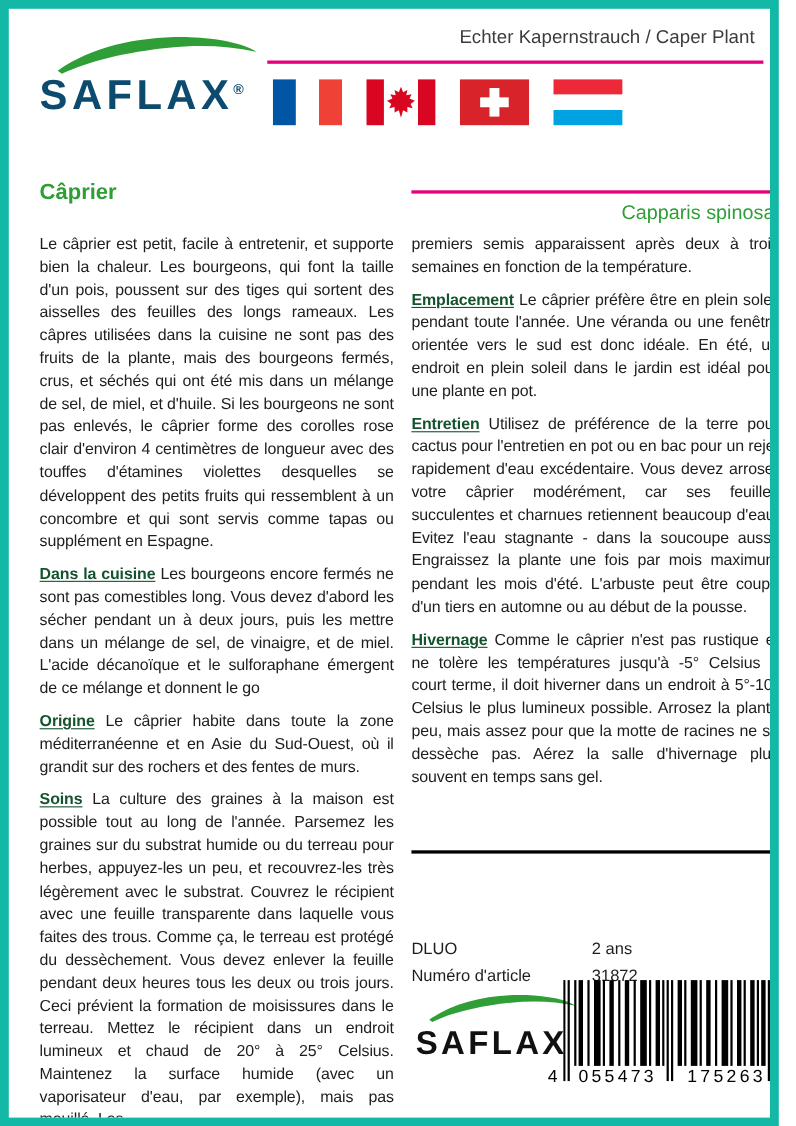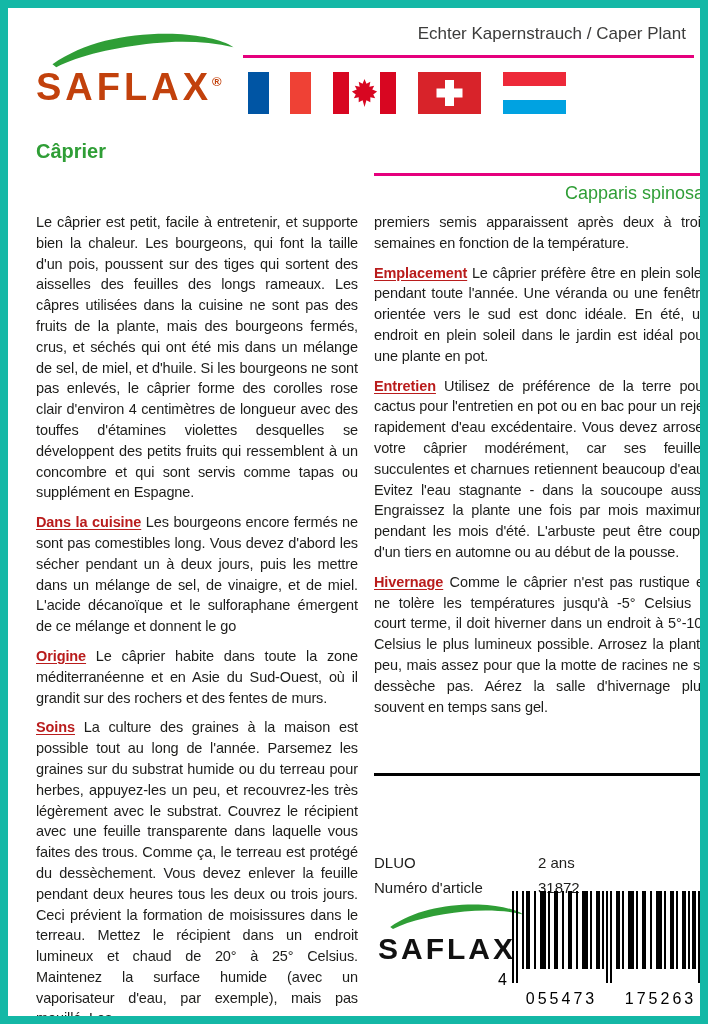--- a/index.html
+++ b/index.html
@@ -18,68 +18,68 @@
     font-size: 17px; color: #3c3c3b; white-space: nowrap;
   }
   .header-rule {
     position: absolute; top: 47px; left: 235px; right: 6px;
     height: 3px; background: #e5007d;
   }
   .logo { position: absolute; left: 28px; top: 22px; width: 216px; }
   .logo .swoosh { display: block; width: 192px; height: 40px; margin-left: 10px; }
   .logo .brand {
     font-size: 38px; font-weight: bold; letter-spacing: 4px;
-    line-height: 1; margin-top: -2px; white-space: nowrap; color: #c2410c;
+    line-height: 1; margin-top: -2px; white-space: nowrap; color: #0c4a6e;
   }
   .logo .brand sup { font-size: 13px; letter-spacing: 0; }
   .flags { position: absolute; left: 240px; top: 64px; display: flex; gap: 22px; }
   .flag { width: 63px; height: 42px; flex: none; }
   .flag svg { display: block; width: 100%; height: 100%; }
   .common-name {
-    position: absolute; left: 28px; top: 132px;
+    position: absolute; left: 28px; top: 156px;
     font-size: 20px; font-weight: bold; color: #2f9e36;
   }
   .right-rule {
     position: absolute; left: 366px; width: 334px; top: 165px;
     height: 3px; background: #e5007d;
   }
   .botanical-name {
     position: absolute; left: 366px; width: 334px; top: 175px;
     font-size: 18px; color: #2f9e36; text-align: right; padding-right: 4px;
   }
   .col {
     position: absolute; top: 204px;
     font-size: 14.5px; line-height: 20.8px; letter-spacing: -0.1px;
     text-align: justify; color: #1d1d1b;
   }
   .col.left  { left: 28px;  width: 322px; }
   .col.right { left: 366px; width: 334px; }
   .col p { margin: 0 0 9px 0; }
   .sec-h {
-    color: #b91c1c; font-weight: bold;
+    color: #14532d; font-weight: bold;
     text-decoration: underline; text-underline-offset: 2px;
   }
   .divider {
     position: absolute; left: 366px; width: 334px; top: 765px;
     height: 3px; background: #000000;
   }
   .details { position: absolute; left: 366px; top: 846px; width: 334px; font-size: 15px; }
   .details .row { margin-bottom: 8px; }
   .details .label { display: inline-block; width: 164px; }
   .footer-logo { position: absolute; left: 370px; top: 893px; width: 158px; }
   .footer-logo .swoosh { display: block; width: 140px; height: 31px; margin-left: 8px; }
   .footer-logo .brand {
     font-size: 30px; font-weight: bold; letter-spacing: 3px;
     line-height: 1; margin-top: 2px; color: #111; white-space: nowrap;
   }
   .barcode { position: absolute; left: 490px; top: 883px; width: 212px; }
   .barcode .bars { display: block; margin-left: 14px; }
   .barcode-digits { display: flex; margin-top: -12px; font-size: 16px; color: #000; }
   .barcode-digits .bp { width: 14px; flex: none; }
-  .barcode-digits .bg { flex: 1; text-align: center; letter-spacing: 3px; margin-top: 19px; }
+  .barcode-digits .bg { flex: 1; text-align: center; letter-spacing: 3px; }
 </style>
 </head>
 <body>
 
 <div class="page">
 
   <div class="header-title">Echter Kapernstrauch / Caper Plant</div>
   <div class="header-rule"></div>
 
   <div class="logo">

